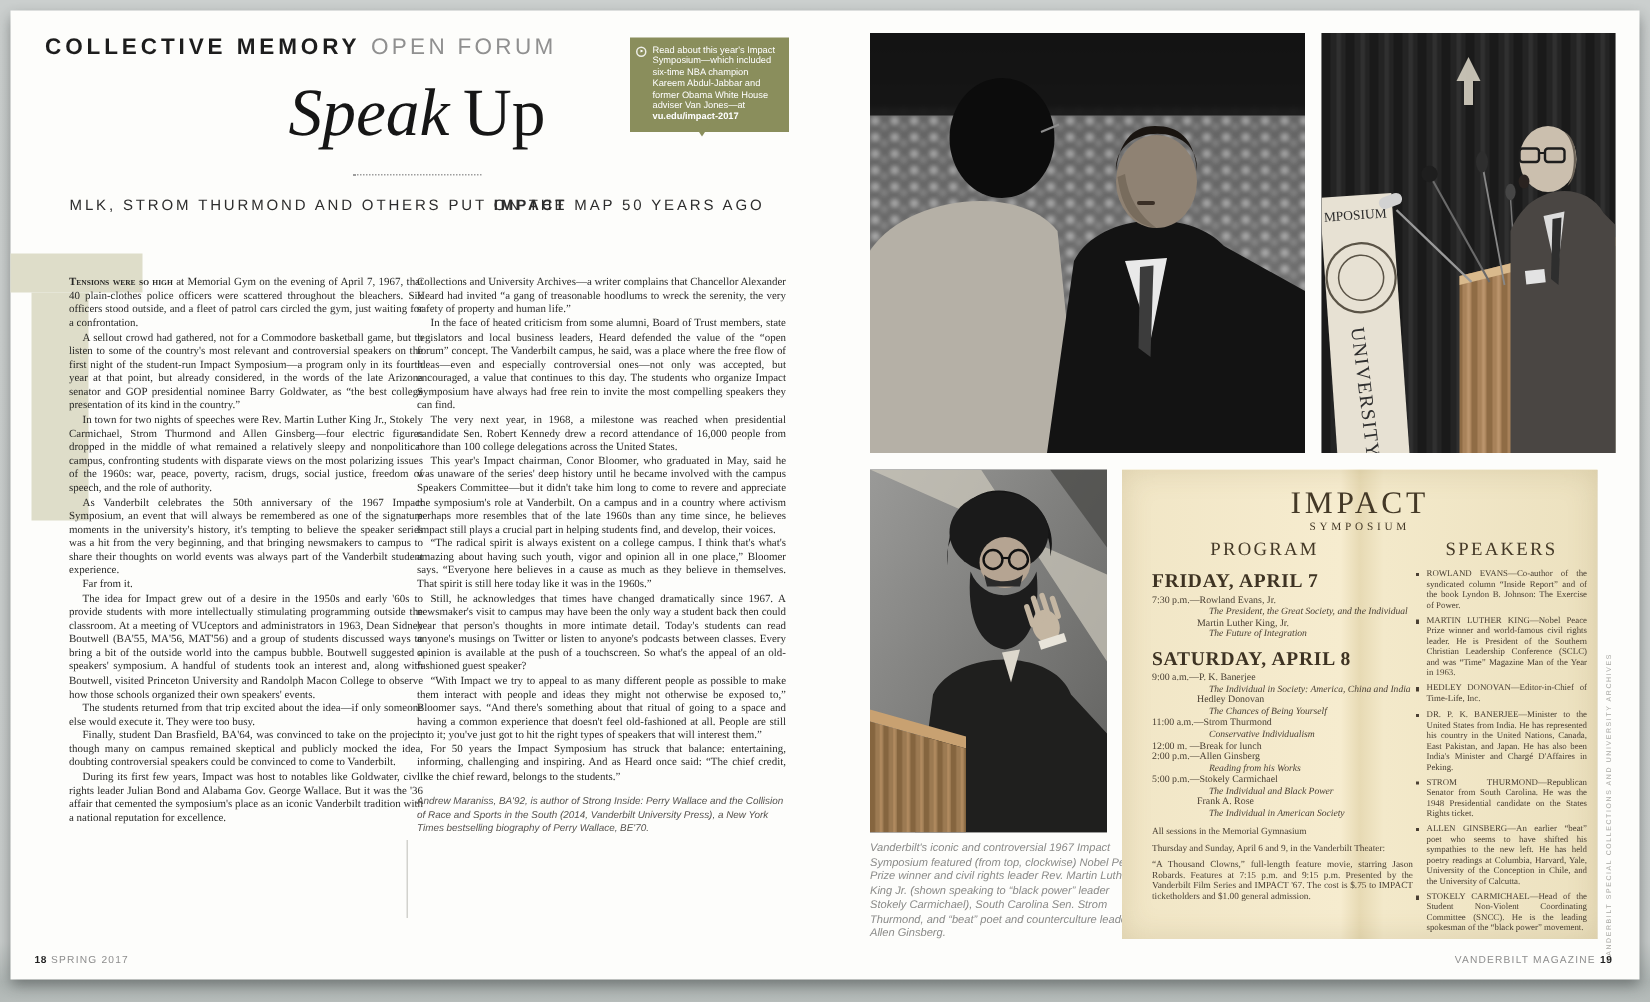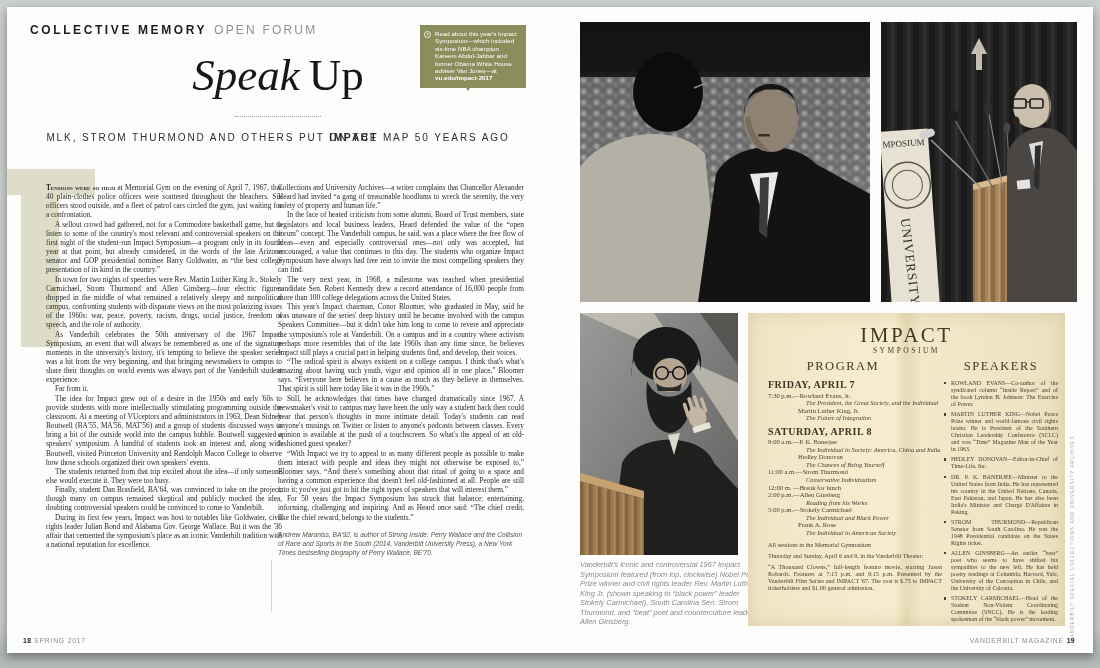--- a/index.html
+++ b/index.html
@@ -2,21 +2,21 @@
 <html><head>
 <meta charset="utf-8">
 <style>
   html,body{margin:0;padding:0;}
   body{font-family:"Liberation Sans",sans-serif;}
   .stage{position:relative;width:1100px;height:668px;background:linear-gradient(180deg,#cbcfce 0%,#c8cccb 94%,#aeb5b3 98%,#b6bcba 100%);overflow:hidden;}
   .spread{position:absolute;left:7px;top:7px;width:1086px;height:646px;background:#fdfdfb;box-shadow:0 4px 9px rgba(30,36,36,.45);}
   .spread *{position:absolute;box-sizing:border-box;}
 
   
-  .eyebrow{left:23px;top:16px;font-size:12px;font-weight:700;letter-spacing:2.6px;color:#1d1d1d;white-space:nowrap;}
+  .eyebrow{left:23px;top:16px;font-size:15px;font-weight:700;letter-spacing:2.6px;color:#1d1d1d;white-space:nowrap;}
   .eyebrow .sec{position:static;font-weight:400;color:#909090;letter-spacing:2.2px;margin-left:7px;}
 
   .callout{left:413px;top:18px;width:106px;background:#8a8e5c;color:#fff;padding:5px 6px 6px 15px;
            font-size:6.2px;line-height:7.4px;}
   .callout .co-icon{left:4px;top:6px;width:7px;height:7px;border:1px solid rgba(255,255,255,.85);border-radius:50%;}
   .callout .co-icon:after{content:"";position:absolute;left:1.5px;top:1px;border:1.6px solid transparent;border-left:2.6px solid #fff;}
   .callout .co-text,.callout .co-link{position:static;}
   .callout .co-link{font-weight:700;}
   .callout:after{content:"";position:absolute;left:42px;bottom:-9px;border:6px solid transparent;border-top:9px solid #8a8e5c;}
 
@@ -64,21 +64,21 @@
   
   .panel{left:741px;top:306px;width:317px;height:313px;color:#4a4034;overflow:hidden;
          background:linear-gradient(90deg,#f1e6c6 0%,#f6eccf 46%,#e7dab4 50%,#f3e9ca 55%,#ece1bf 100%);
          box-shadow:inset 0 0 20px rgba(120,100,50,.18);}
   .panel-title{left:0;top:10px;width:100%;text-align:center;font-family:"Liberation Serif",serif;
                font-size:21px;letter-spacing:2.5px;color:#443927;}
   .panel-sub{left:0;top:33px;width:100%;text-align:center;font-family:"Liberation Serif",serif;
              font-size:7.5px;letter-spacing:2.5px;color:#443927;}
   .pg-col{left:20px;top:46px;width:174px;font-family:"Liberation Serif",serif;}
   .pg-head{position:static;display:block;width:150px;text-align:center;font-size:12.5px;letter-spacing:1.5px;color:#443927;margin-bottom:5px;}
-  .day{position:static;display:block;font-size:10px;font-weight:700;letter-spacing:.5px;color:#3e3323;margin:4px 0 1.5px;}
+  .day{position:static;display:block;font-size:13px;font-weight:700;letter-spacing:.5px;color:#3e3323;margin:4px 0 1.5px;}
   .ev,.ev-topic,.pg-note{position:static;display:block;}
   .ev{font-size:6.6px;line-height:7.7px;}
   .ev span{position:static;}
   .ev.noline{padding-left:30px;}
   .ev-topic{font-style:italic;font-size:6.4px;line-height:7.4px;padding-left:38px;}
   .pg-note{font-size:6.2px;line-height:7.1px;margin-top:4px;}
   .pg-note.just{text-align:justify;}
   .spk-col{left:196px;top:46px;width:114px;font-family:"Liberation Serif",serif;}
   .spk-head{position:static;display:block;text-align:center;font-size:12.5px;letter-spacing:1.5px;color:#443927;margin-bottom:6px;}
   .spk{position:relative;display:block;padding-left:7px;font-size:5.9px;line-height:7px;text-align:justify;margin-bottom:3.2px;}

